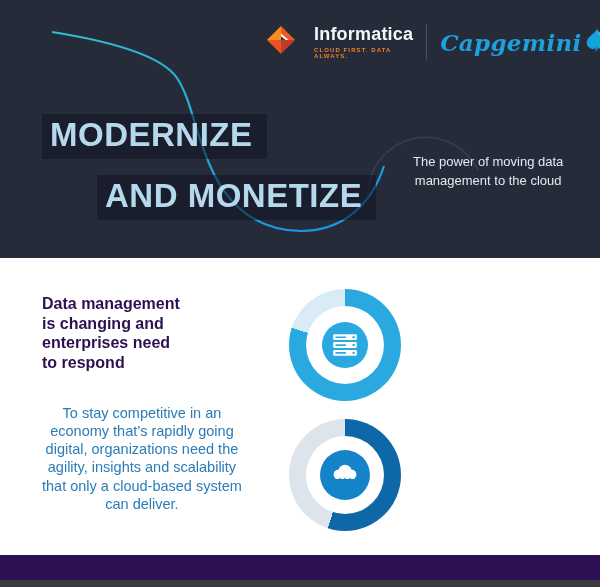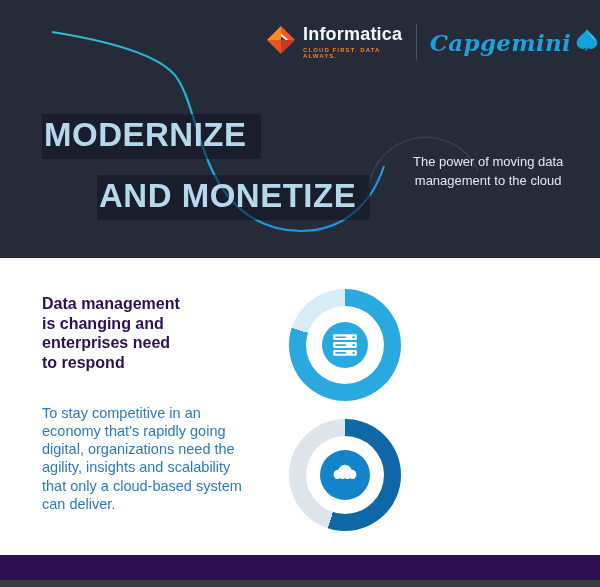--- a/index.html
+++ b/index.html
@@ -5,39 +5,39 @@
   * { margin:0; padding:0; box-sizing:border-box; }
   html,body { width:600px; height:587px; overflow:hidden; }
   body { font-family:"Liberation Sans", sans-serif; background:#fff; position:relative; }
   .page { position:absolute; inset:0; width:600px; height:587px; }
 
   
   .header { position:absolute; left:0; top:0; width:600px; height:258px; background:#262b3a; overflow:hidden; }
   .curve-svg { position:absolute; left:0; top:0; }
 
   .logo-row { position:absolute; left:266px; top:24px; display:flex; align-items:center; gap:13px; }
-  .inf-block { display:flex; align-items:center; gap:7px; }
+  .inf-block { display:flex; align-items:center; gap:18px; }
   .inf-text { display:flex; flex-direction:column; }
   .inf-name { color:#f4f6f8; font-size:18px; font-weight:bold; letter-spacing:.2px; line-height:1.1; }
   .inf-tag { color:#f08223; font-size:6px; font-weight:bold; letter-spacing:1.1px; margin-top:2px; }
   .logo-divider { width:1px; height:36px; background:#4a5263; }
   .cap-block { display:flex; align-items:center; gap:3px; }
   .cap-name { color:#1ea0da; font-size:23px; font-weight:bold; font-style:italic; letter-spacing:.3px; font-family:"DejaVu Serif", serif; }
 
-  .title-box { position:absolute; background:rgba(14,19,32,.55); padding:3px 14px 6px 2px; }
+  .title-box { position:absolute; background:rgba(14,19,32,.55); padding:3px 14px 6px 8px; }
   .title-box.l1 { left:42px; top:114px; }
   .title-box.l2 { left:97px; top:156px;margin-top:19px; }
   .title-text { color:#b5d8ec; font-size:33px; font-weight:bold; letter-spacing:.5px; line-height:1.1; white-space:nowrap; }
 
   .subtitle { position:absolute; left:413px; top:153px; color:#e3e9ef; font-size:13px; line-height:1.45; white-space:pre-line;text-align:center; }
 
   
   .main { position:absolute; left:0; top:258px; width:600px; height:297px; background:#fff; }
   .heading { position:absolute; left:42px; top:36px; color:#2e1050; font-size:16px; font-weight:bold; line-height:1.22; white-space:pre-line; }
-  .paragraph { position:absolute; left:42px; top:146px; color:#2a7cb8; font-size:14.5px; line-height:1.25; white-space:pre-line; }
+  .paragraph { position:absolute; left:42px; top:146px; color:#2a7cb8; font-size:14.5px; line-height:1.25; white-space:pre-line;text-align:center; }
 
   .donut { position:absolute; width:112px; height:112px; border-radius:50%; }
   .donut::after { content:""; position:absolute; inset:17px; background:#fff; border-radius:50%; }
   .donut.d1 { left:289px; top:31px; }
   .donut.d2 { left:289px; top:161px; }
   .donut-icon { position:absolute; border-radius:50%; z-index:2; display:flex; align-items:center; justify-content:center; }
   .donut-icon.i1 { left:322px; top:64px; width:46px; height:46px; background:#29a9e0; }
   .donut-icon.i2 { left:320px; top:192px; width:50px; height:50px; background:#1583c9; }
 
   .stat { position:absolute; width:168px; font-size:12.5px; color:#4a4a4a; line-height:1.38; }

